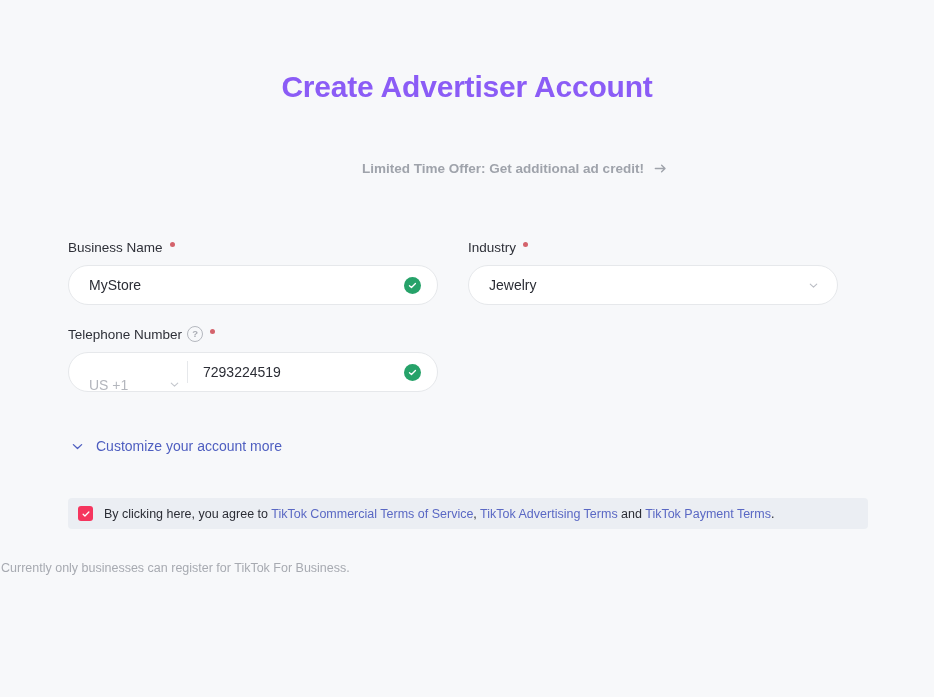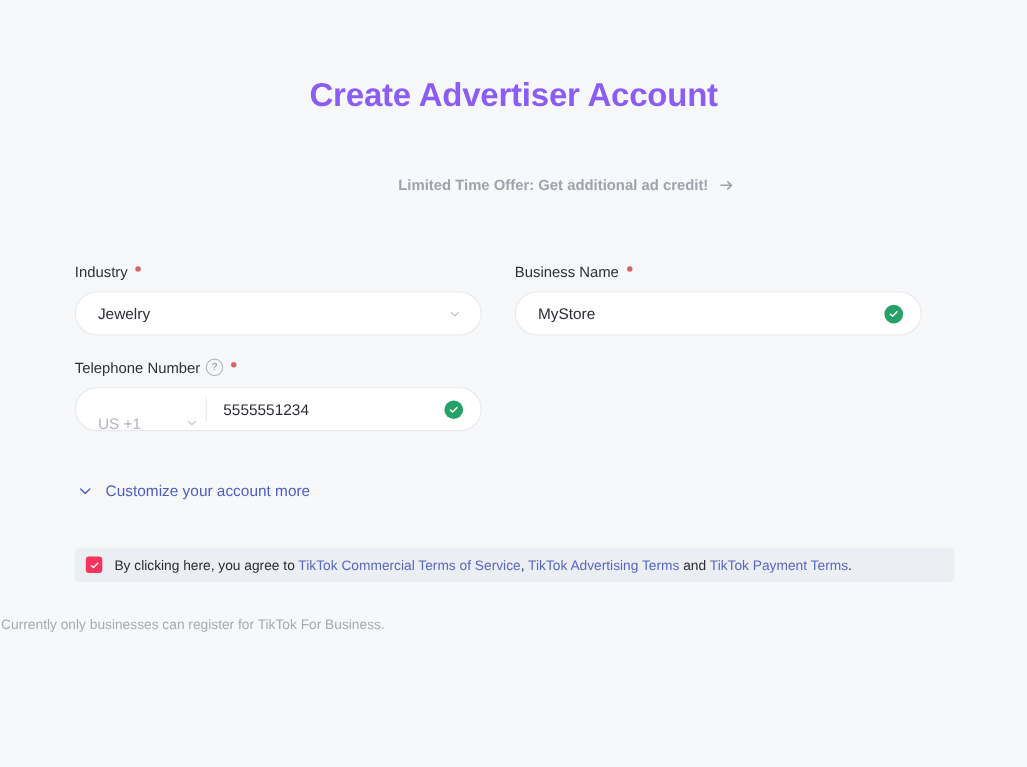--- a/index.html
+++ b/index.html
@@ -274,43 +274,43 @@
       </svg>
     </span>
   </div>
 
   <div class="form-area">
 
     <div class="row">
 
       <div class="field">
         <div class="field-label">
+          <span>Business Name</span>
+          <span class="req-dot"></span>
+        </div>
+        <div class="control">
+          <span class="value">MyStore</span>
+          <span class="ok-badge">
+            <svg width="11" height="11" viewBox="0 0 16 16" fill="none">
+              <path d="M3.6 8.3 6.5 11 12.3 5" stroke="#ffffff" stroke-width="1.9" stroke-linecap="round" stroke-linejoin="round"></path>
+            </svg>
+          </span>
+        </div>
+      </div>
+
+      <div class="field">
+        <div class="field-label">
           <span>Industry</span>
           <span class="req-dot"></span>
         </div>
         <div class="control">
           <span class="value">Jewelry</span>
           <span class="chev">
             <svg width="13" height="13" viewBox="0 0 16 16" fill="none">
               <path d="M4 6.2 8 10l4-3.8" stroke="currentColor" stroke-width="1.3" stroke-linecap="round" stroke-linejoin="round"></path>
-            </svg>
-          </span>
-        </div>
-      </div>
-
-      <div class="field">
-        <div class="field-label">
-          <span>Business Name</span>
-          <span class="req-dot"></span>
-        </div>
-        <div class="control">
-          <span class="value">MyStore</span>
-          <span class="ok-badge">
-            <svg width="11" height="11" viewBox="0 0 16 16" fill="none">
-              <path d="M3.6 8.3 6.5 11 12.3 5" stroke="#ffffff" stroke-width="1.9" stroke-linecap="round" stroke-linejoin="round"></path>
             </svg>
           </span>
         </div>
       </div>
 
     </div>
 
     <div class="row">
 
       <div class="field">
@@ -322,21 +322,21 @@
         <div class="control phone-control">
           <span class="cc-select">
             <span class="cc-label">US +1</span>
             <span class="cc-chev">
               <svg width="13" height="13" viewBox="0 0 16 16" fill="none">
                 <path d="M4 6.2 8 10l4-3.8" stroke="currentColor" stroke-width="1.3" stroke-linecap="round" stroke-linejoin="round"></path>
               </svg>
             </span>
           </span>
           <span class="divider-v"></span>
-          <span class="phone-value">5555551234</span>
+          <span class="phone-value">7293224519</span>
           <span class="ok-badge">
             <svg width="11" height="11" viewBox="0 0 16 16" fill="none">
               <path d="M3.6 8.3 6.5 11 12.3 5" stroke="#ffffff" stroke-width="1.9" stroke-linecap="round" stroke-linejoin="round"></path>
             </svg>
           </span>
         </div>
       </div>
 
       <div class="field"></div>
 

